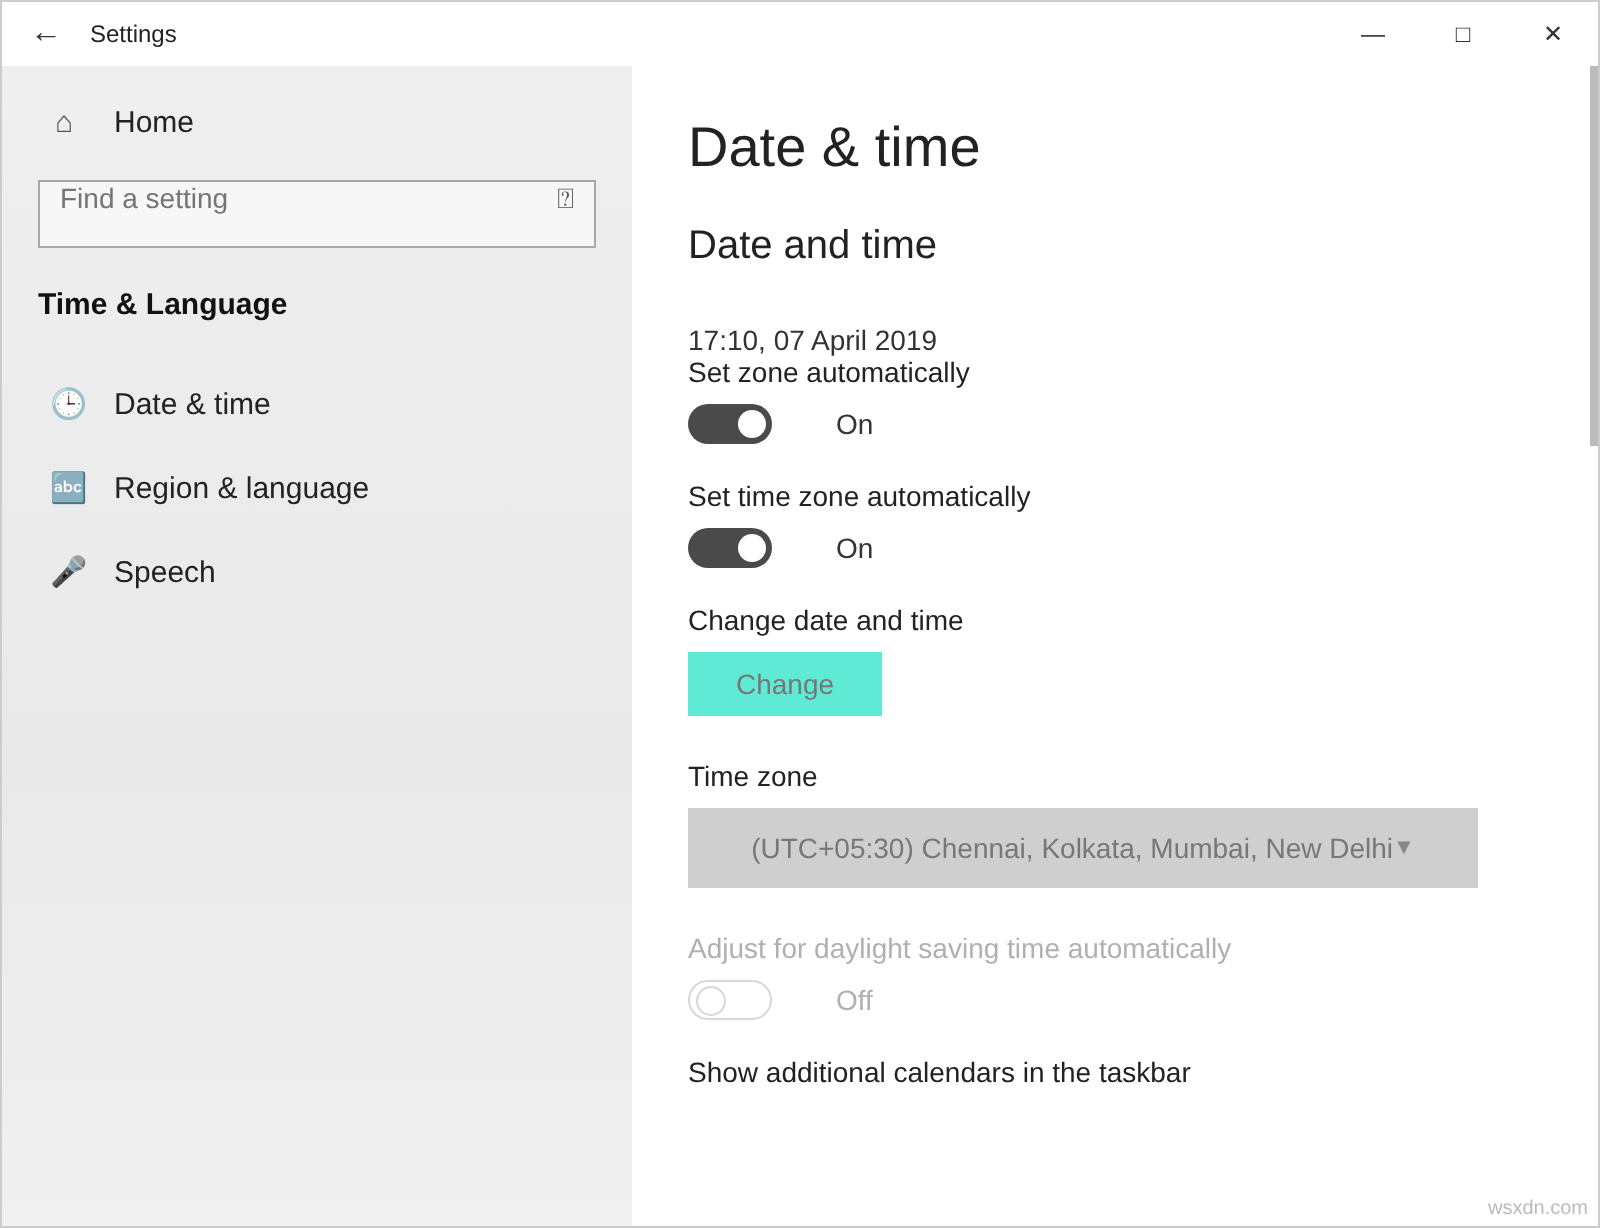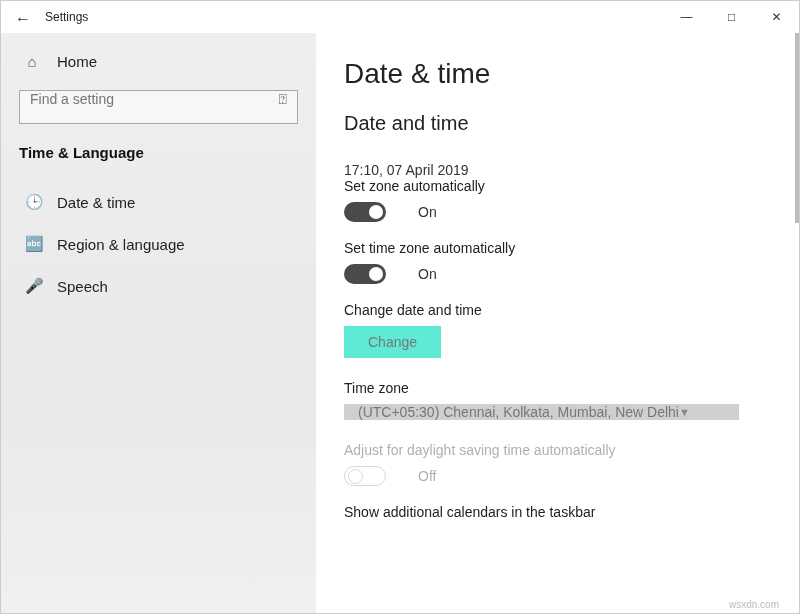--- a/index.html
+++ b/index.html
@@ -27,25 +27,25 @@
   .toggle { width: 42px; height: 20px; border-radius: 10px; position: relative; }
   .toggle.on { background: #4a4a4a; }
   .toggle.on::after { content: ""; position: absolute; right: 3px; top: 3px; width: 14px; height: 14px; border-radius: 50%; background: #fff; }
   .toggle.off { background: #fff; border: 1px solid #b5b5b5; }
   .toggle.off::after { content: ""; position: absolute; left: 3px; top: 2px; width: 13px; height: 13px; border-radius: 50%; background: #fff; border: 1px solid #aaa; }
   .toggle-row .stat { font-size: 14px; color: #333; margin-left: 20px; }
   .toggle-row.disabled .stat, .section-label.disabled { color: #b0b0b0; }
   .toggle-row.disabled .toggle.off { border-color: #d7d7d7; }
   .toggle-row.disabled .toggle.off::after { border-color: #d7d7d7; }
   .btn { display: inline-block; padding: 8px 24px; background: #5eead4; color: #777; font-size: 14px; border: none; cursor: default; margin-bottom: 22px; }
-  .dropdown { width: 395px; height: 16px; background: #cfcfcf; color: #777; display: flex; align-items: center; padding: 0 14px; font-size: 14px; justify-content: flex-start; margin-bottom: 22px; margin-top: 6px; }
+  .dropdown { width: 395px; height: 40px; background: #cfcfcf; color: #777; display: flex; align-items: center; padding: 0 14px; font-size: 14px; justify-content: center; margin-bottom: 22px; margin-top: 6px; }
   .chev { font-size: 11px; color: #888; }
   .scroll-track { position: absolute; right: 0; top: 0; bottom: 0; width: 6px; }
   .scroll-thumb { position: absolute; right: 0; top: 0; width: 4px; height: 190px; background: #bcbcbc; }
-  .watermark { position: absolute; right: 21px; bottom: 4px; font-size: 10px; color: #bbb; }
+  .watermark { position: absolute; right: 6px; bottom: 4px; font-size: 10px; color: #bbb; }
   .icon { display: inline-block; width: 18px; text-align: center; color: #555; }
 </style>
 </head>
 <body>
 
 <div class="titlebar">
   <div class="back">←</div>
   <div class="title">Settings</div>
   <div class="spacer"></div>
   <div class="win-btn">—</div>

